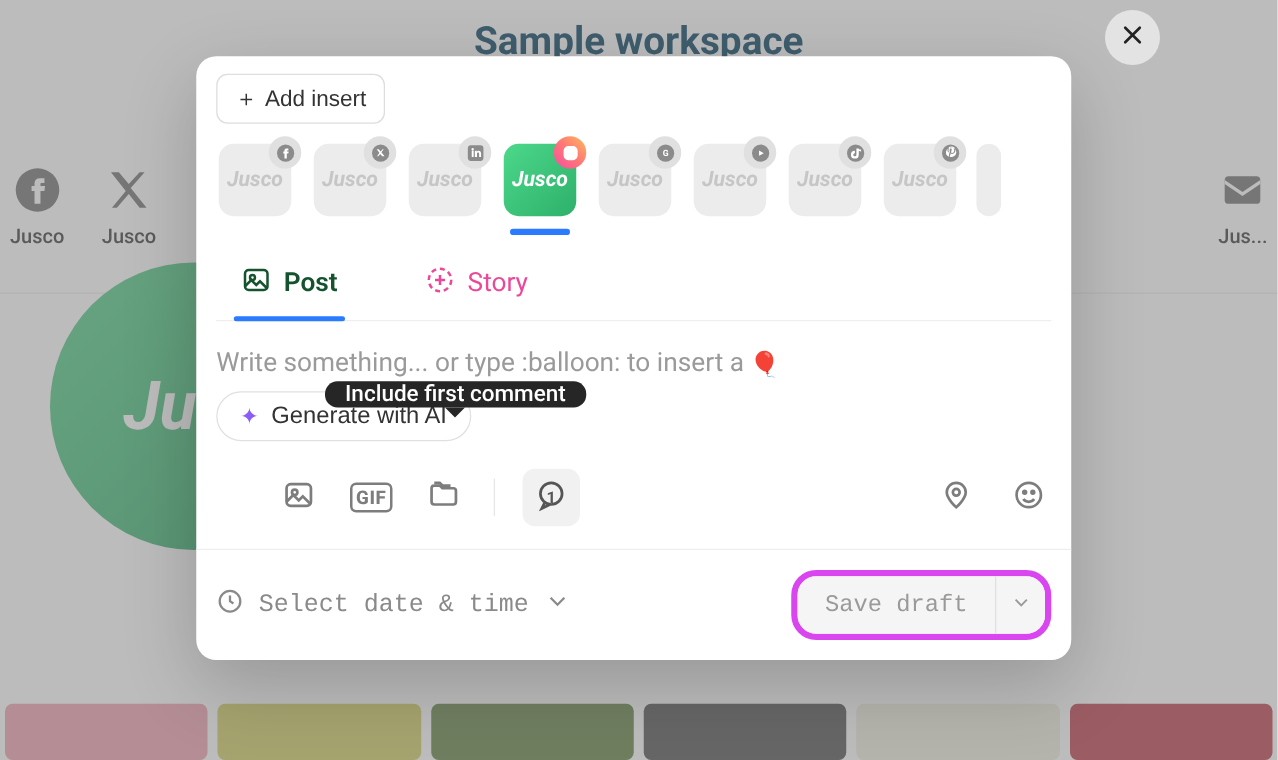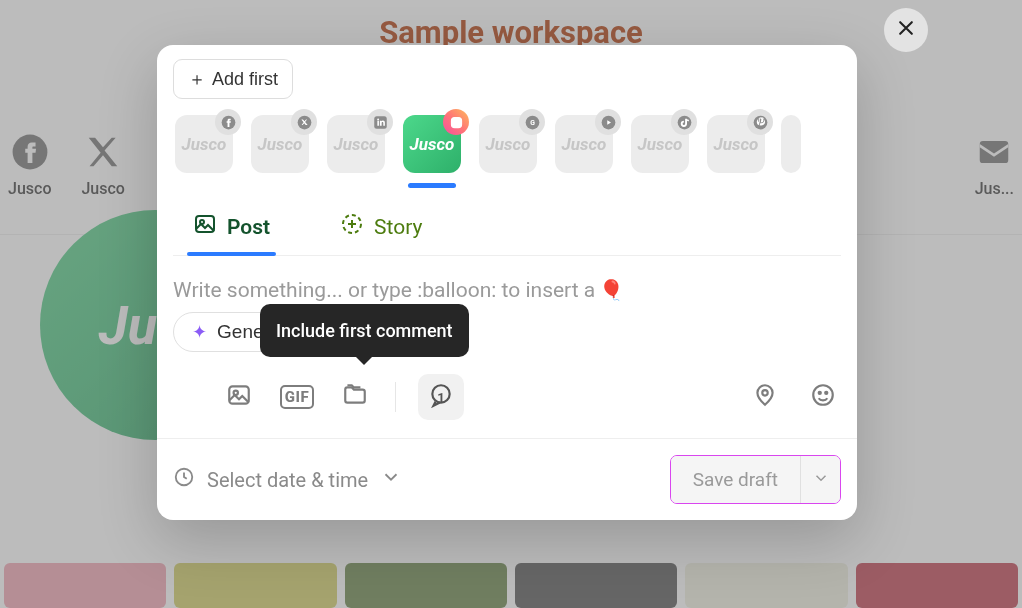--- a/index.html
+++ b/index.html
@@ -1,18 +1,18 @@
 <!DOCTYPE html>
 <html><head>
 <meta charset="utf-8">
 <style>
   * { box-sizing: border-box; margin: 0; padding: 0; }
   html, body { width: 1022px; height: 608px; overflow: hidden; font-family: -apple-system, BlinkMacSystemFont, "Segoe UI", Roboto, sans-serif; background: #fff; }
   .bg { position: absolute; inset: 0; filter: grayscale(0.1); }
-  .bg-header-title { text-align: center; font-size: 31px; font-weight: 700; color: #c2410c; padding-top: 14px; }
+  .bg-header-title { text-align: center; font-size: 31px; font-weight: 700; color: #0c4a6e; padding-top: 14px; }
   .bg-tabs { display: flex; align-items: center; gap: 30px; padding: 45px 8px 0 8px; border-bottom: 1px solid #eee; height: 184px; }
   .bg-tab { display: flex; flex-direction: column; align-items: center; gap: 8px; color: #444; }
   .bg-tab .icon { width: 38px; height: 38px; display:flex; align-items:center; justify-content:center; color:#7a7a7a;}
   .bg-tab .label { font-size: 16px; font-weight:500;}
   .bg-spacer { flex: 1; }
   .bg-profile { position:absolute; left:40px; top:210px; width:230px; height:230px; border-radius:50%; background:linear-gradient(135deg,#54d58a,#31b06c); display:flex; align-items:center; justify-content:center; overflow:hidden;}
   .bg-profile-text { color:#fff; font-weight:700; font-size:54px; font-style:italic;}
   .bg-gallery { position:absolute; left:0; right:0; bottom:0; height:45px; display:flex; gap:8px; padding:0 4px;}
   .bg-gallery div { flex:1; border-radius:6px;}
   .bg-overlay { position:absolute; inset:0; background:rgba(115,115,115,0.48);}
@@ -24,44 +24,44 @@
   .accounts-row { display:flex; gap:14px; padding:16px 16px 0 16px; overflow:hidden;}
   .account { position:relative; width:62px; display:flex; flex-direction:column; align-items:center; }
   .account-tile { width:58px; height:58px; border-radius:12px; background:#ececec; display:flex; align-items:center; justify-content:center; color:#c6c6c6; font-weight:700; font-style:italic; font-size:17px;}
   .account-tile.active { background:linear-gradient(135deg,#4cd88b,#2eb06a); color:#fff;}
   .account-badge { position:absolute; top:-6px; right:-6px; width:26px; height:26px; border-radius:50%; background:#e0e0e0; display:flex; align-items:center; justify-content:center;}
   .account-badge svg { width:15px; height:15px; fill:#8b8b8b;}
   .account-badge.ig { background:linear-gradient(45deg,#f54ea2,#ff7676,#febb5b);}
   .account-badge.ig svg { fill:#fff;}
   .account-underline { margin-top:10px; width:48px; height:5px; border-radius:3px; background:#2b7bff;}
   .tabs-row { display:flex; gap:70px; padding:24px 20px 0 20px; border-bottom:1px solid #eee; margin:0 16px;}
-  .tab { display:flex; align-items:center; gap:10px; font-size:21px; color:#4d7c0f; padding-bottom:14px; cursor:pointer; position:relative;}
+  .tab { display:flex; align-items:center; gap:10px; font-size:21px; color:#ec4899; padding-bottom:14px; cursor:pointer; position:relative;}
   .tab.active { color:#14532d; font-weight:600;}
   .tab.active::after { content:""; position:absolute; bottom:-1px; left:-6px; right:-6px; height:4px; background:#2b7bff; border-radius:2px;}
   .tab svg { width:24px; height:24px;}
   .compose-area { padding:22px 16px 10px 16px; font-size:21px; color:#9a9a9a;}
   .compose-placeholder { display:flex; align-items:flex-start; gap:4px;}
   .balloon { font-size:20px;}
   .ai-row { padding:0 16px;}
   .ai-btn { display:inline-flex; align-items:center; gap:10px; border:1px solid #e0e0e0; border-radius:999px; padding:8px 18px; font-size:19px; color:#333; background:#fff; cursor:pointer;}
   .ai-btn .sparkle { color:#8b5cf6; font-size:18px;}
   .toolbar { display:flex; align-items:center; padding:22px 16px 18px 16px; gap:22px;margin-left:48px;}
   .tool-btn { width:36px; height:36px; display:flex; align-items:center; justify-content:center; color:#7d7d7d; cursor:pointer; border-radius:8px;}
   .tool-btn.ghost { background:#f1f1f1; color:#555; width:46px; height:46px; border-radius:10px;}
   .tool-btn svg { width:26px; height:26px;}
   .toolbar-spacer { flex:1;}
   .divider { width:1px; height:30px; background:#e6e6e6;}
-  .tooltip { position:absolute; background:#262626; color:#fff; font-size:18px; font-weight:500; padding:16px 16px; border-radius:10px; white-space:nowrap; z-index:40;}
+  .tooltip { position:absolute; background:#262626; color:#fff; font-size:18px; font-weight:500; padding:0 16px; border-radius:10px; white-space:nowrap; z-index:40;}
   .tooltip::after { content:""; position:absolute; bottom:-8px; left:50%; transform:translateX(-50%); border:8px solid transparent; border-top-color:#262626; border-bottom:none;}
-  .modal-footer { display:flex; align-items:center; gap:14px; border-top:1px solid #eee; padding:16px;}
+  .modal-footer { display:flex; align-items:center; gap:14px; border-top:1px solid #eee; padding:16px;font-family:Liberation Mono, monospace;}
   .dt-btn { display:flex; align-items:center; gap:12px; color:#8a8a8a; font-size:20px; cursor:pointer;}
   .dt-btn svg { width:22px; height:22px;}
   .footer-spacer { flex:1;}
   .preview-btn { width:34px; height:34px; display:flex; align-items:center; justify-content:center; color:#6b6b6b; cursor:pointer;}
-  .save-group { display:flex; border:1px solid #d946ef; border-radius:7px; overflow:hidden;}
+  .save-group { display:flex; border:5px solid #d946ef; border-radius:20px; overflow:hidden;}
   .save-btn { padding:12px 22px; font-size:19px; color:#9a9a9a; background:#f5f5f5; cursor:pointer;}
   .save-caret { width:40px; display:flex; align-items:center; justify-content:center; border-left:1px solid #e0e0e0; background:#f5f5f5; color:#9a9a9a; cursor:pointer;}
   .gif-text { font-weight:800; font-size:15px; border:2px solid currentColor; border-radius:5px; padding:1px 3px; letter-spacing:0.5px;}
 </style>
 </head>
 <body>
 
 <div class="bg">
   <div class="bg-header-title">Sample workspace</div>
   <div class="bg-tabs">
@@ -111,21 +111,21 @@
 <div class="close-btn">
   <span><svg viewBox="0 0 24 24" fill="none" stroke="#222" stroke-width="2.5" stroke-linecap="round">
         <path d="M5 5l14 14M19 5L5 19"></path>
       </svg></span>
 </div>
 
 <div class="modal">
   <div class="modal-top">
     <button class="add-labels-btn">
       <span>＋</span>
-      <span>Add first</span>
+      <span>Add insert</span>
     </button>
   </div>
 
   <div class="accounts-row">
 
     <div class="account">
       <div class="account-tile">
           <span>Jusco</span>
         </div>
       <div class="account-badge">

